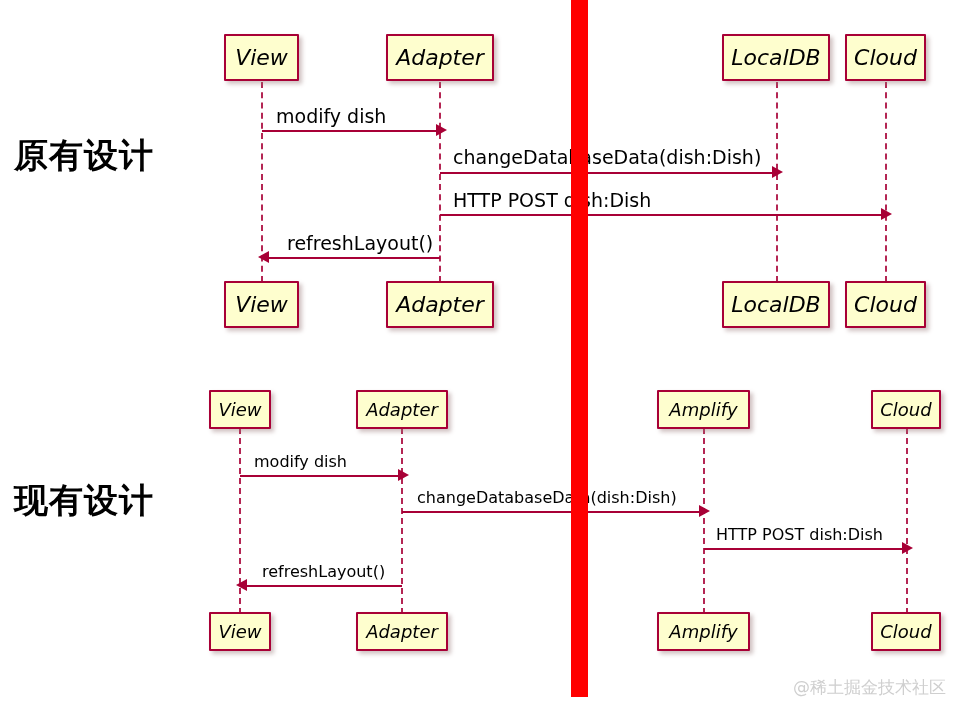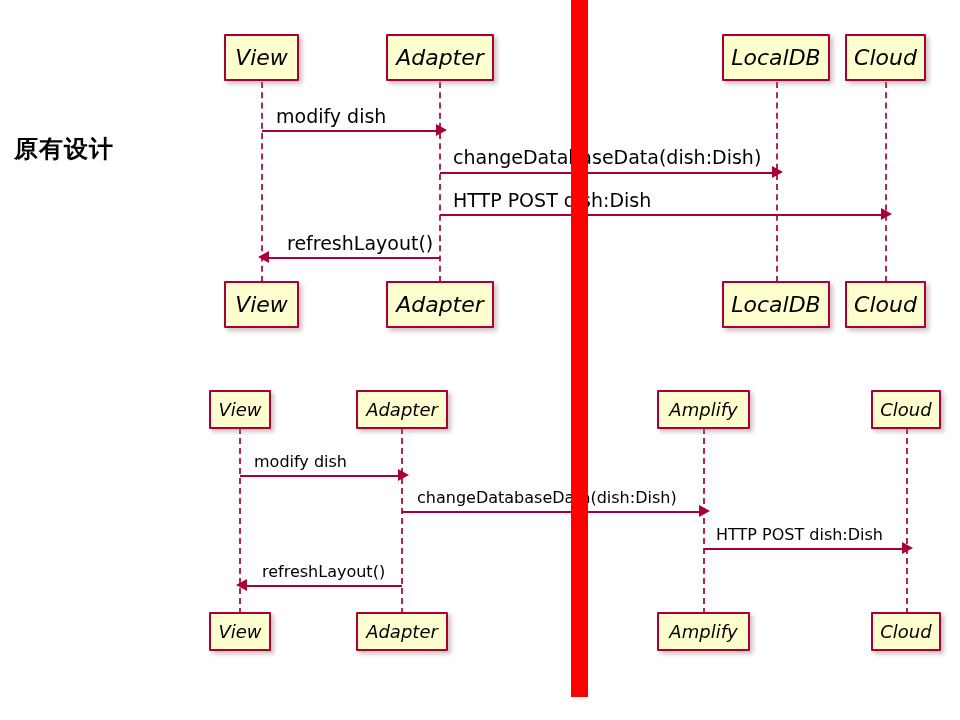--- a/index.html
+++ b/index.html
@@ -19,21 +19,21 @@
     position: absolute;
     left: 0; top: 0;
     width: 960px;
     height: 720px;
   }
 
   
   .section-label {
     position: absolute;
     font-family: "DejaVu Sans", "Liberation Sans", sans-serif;
-    font-size: 24px;
+    font-size: 34px;
     font-weight: 700;
     color: #000000;
     letter-spacing: 1px;
     white-space: nowrap;
   }
 
   
   .participant {
     position: absolute;
     box-sizing: border-box;
@@ -110,20 +110,21 @@
     font-family: "DejaVu Sans", "Liberation Sans", sans-serif;
   }
 </style>
 </head>
 <body>
 
 <div id="canvas">
 
   <div class="section-label" style="left:14px; top:133px;">原有设计</div>
 
+  <div class="section-label" style="left:14px; top:478px;">现有设计</div>
 
   <div class="d1">
 
     <div class="lifeline" style="left:261px; top:82px; height:200px;"></div>
     <div class="lifeline" style="left:439px; top:82px; height:200px;"></div>
     <div class="lifeline" style="left:776px; top:82px; height:200px;"></div>
     <div class="lifeline" style="left:885px; top:82px; height:200px;"></div>
 
     <div class="participant" style="left:224px; top:34px; width:75px; height:47px;">
       <span class="plabel">View</span>
@@ -213,14 +214,15 @@
     <div class="participant" style="left:657px; top:612px; width:93px; height:39px;">
       <span class="plabel">Amplify</span>
     </div>
     <div class="participant" style="left:871px; top:612px; width:70px; height:39px;">
       <span class="plabel">Cloud</span>
     </div>
   </div>
 
   <div id="red-bar" style="left:571px; top:0px; width:17px; height:697px;"></div>
 
+  <div id="watermark" style="right:14px; top:676px;">@稀土掘金技术社区</div>
 
 </div>
 
 </body></html>

